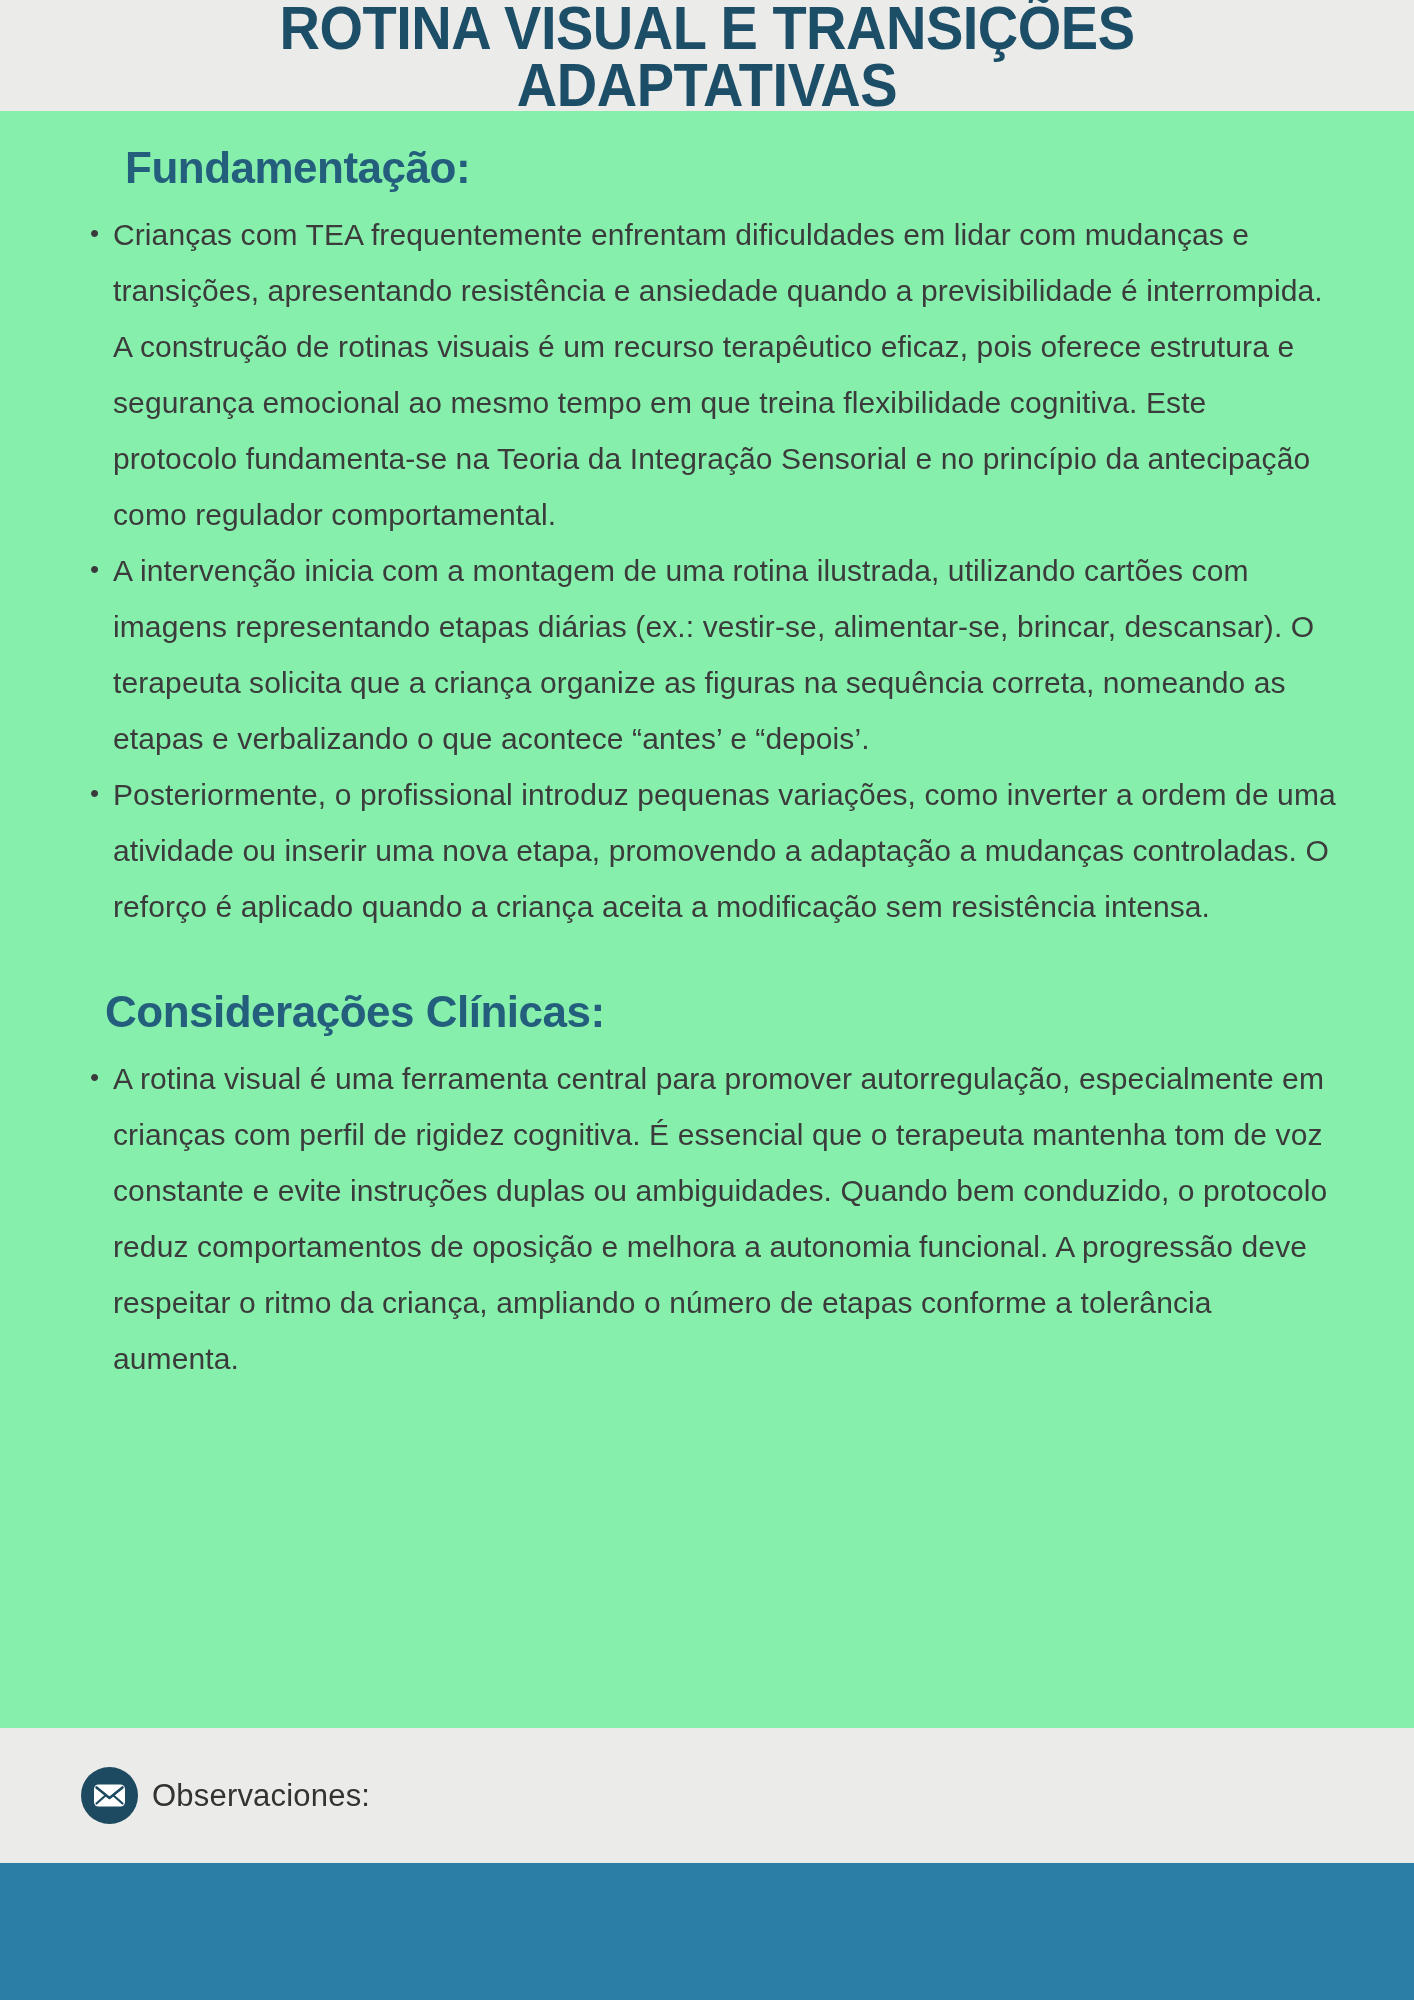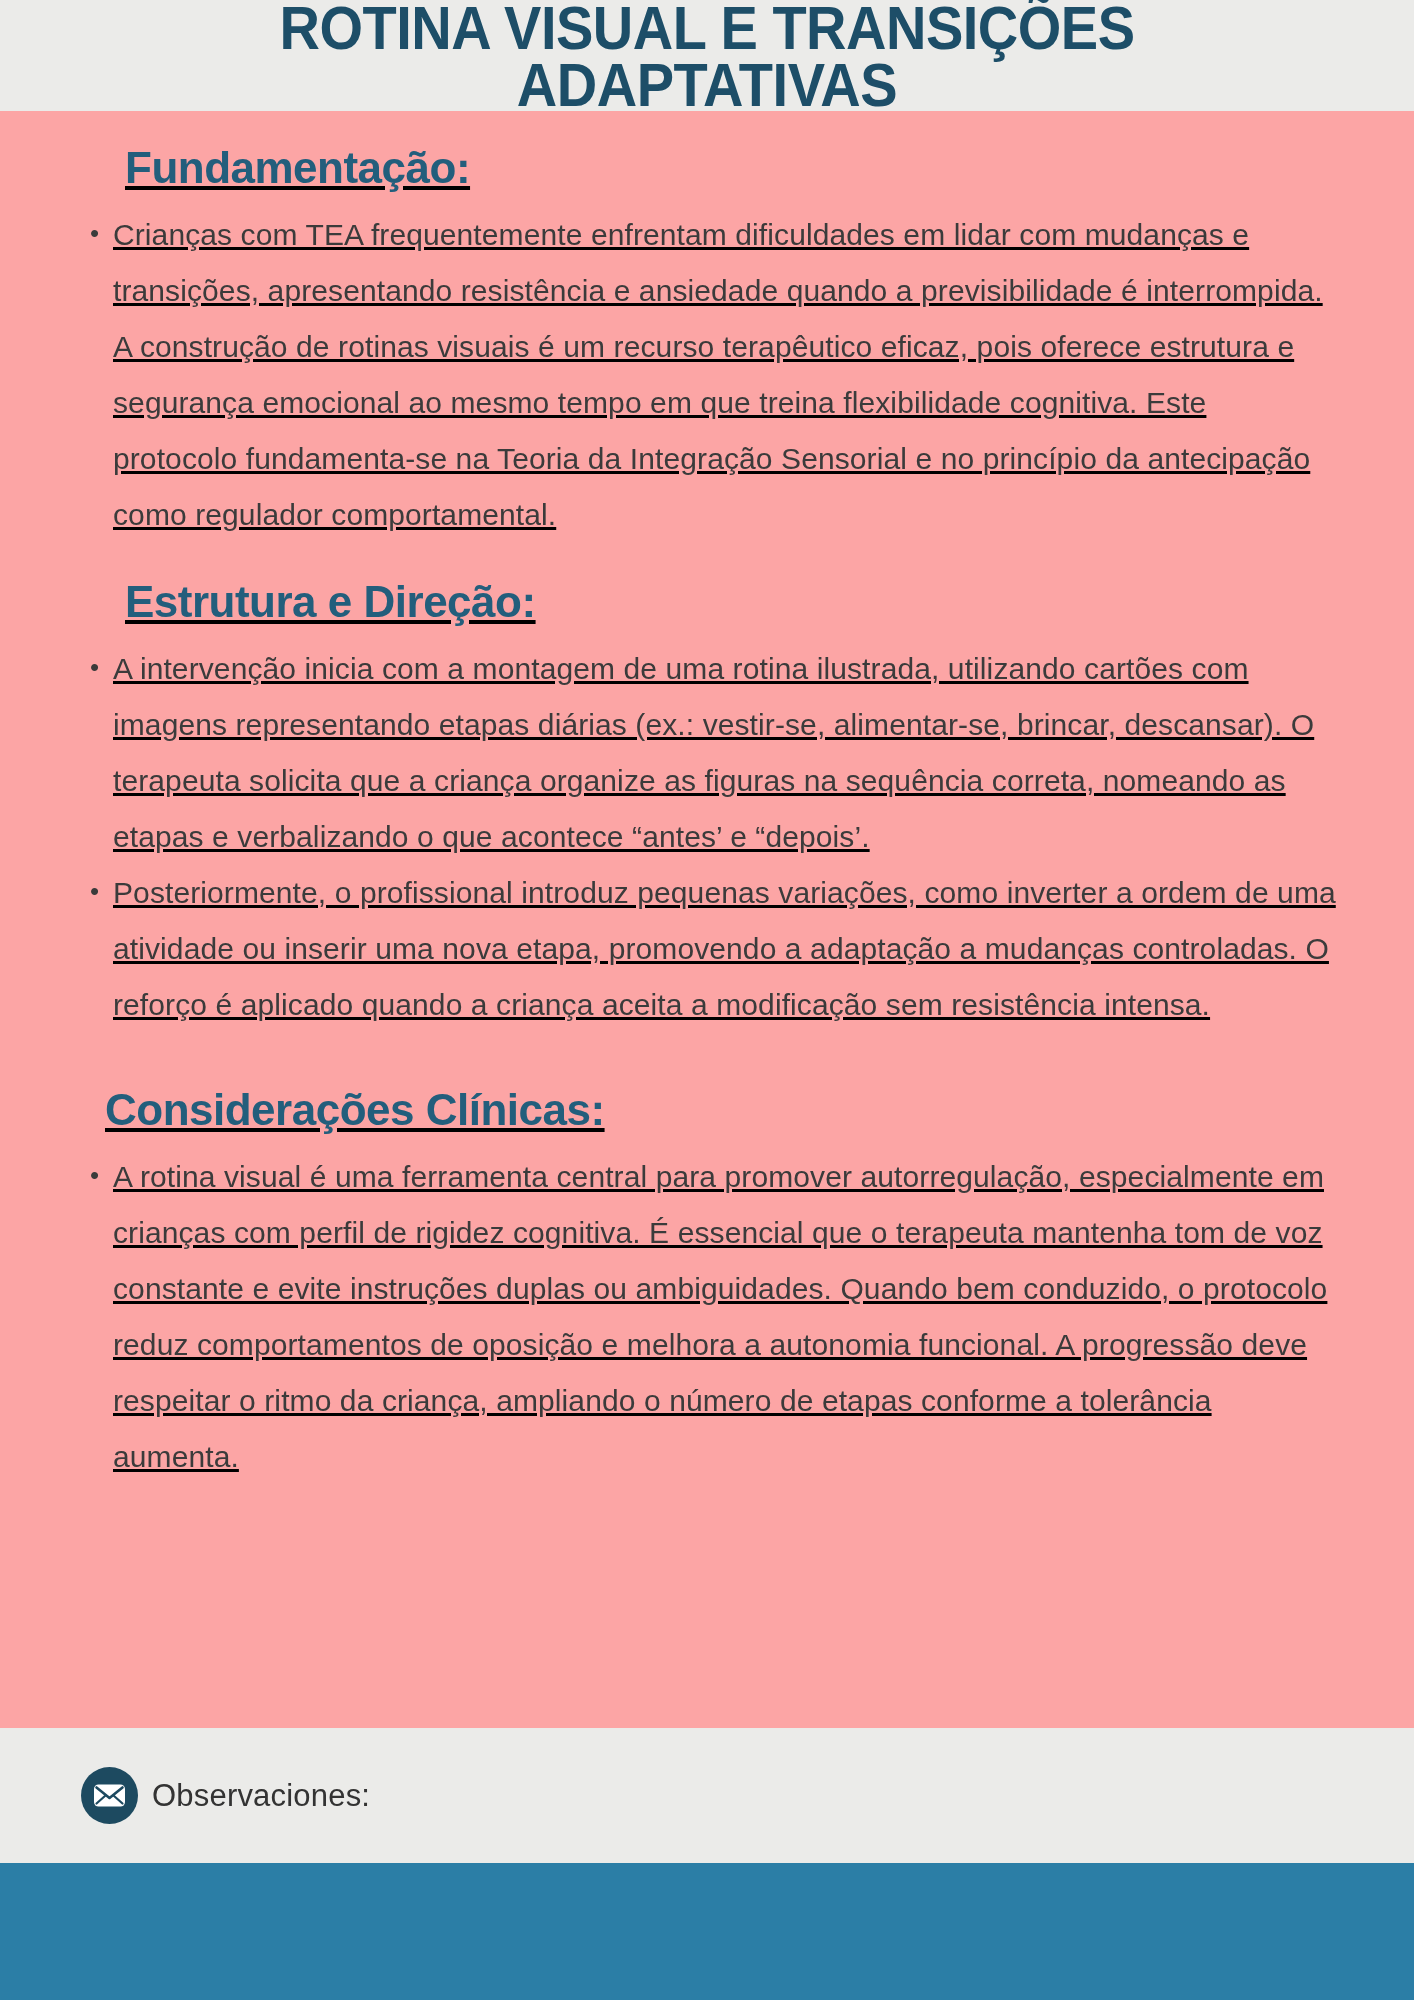--- a/index.html
+++ b/index.html
@@ -17,21 +17,21 @@
 
   
   .band-top{height:194px;flex:0 0 auto;background:var(--teal-band);display:flex;align-items:center;justify-content:center;}
   .page-title{font-family:"Liberation Serif","DejaVu Serif",serif;font-weight:700;font-size:66px;color:#ffffff;letter-spacing:1px;white-space:nowrap;transform:scale(0.97,1.05);}
 
   
   .band-subtitle{height:111px;flex:0 0 auto;background:var(--band-gray);display:flex;flex-direction:column;align-items:center;justify-content:center;}
   .subtitle{font-weight:800;font-size:56px;line-height:57px;color:var(--subtitle-text);text-align:center;letter-spacing:-0.5px;transform:scaleY(1.08);white-space:nowrap;}
 
   
-  .content{flex:1 1 auto;background:#fca5a5;padding:26px 60px 0 88px;text-decoration:underline;}
+  .content{flex:1 1 auto;background:#86efac;padding:26px 60px 0 88px;}
   .section-heading{color:var(--heading-text);font-size:44px;font-weight:700;letter-spacing:-0.5px;margin:0 0 14px 37px;}
   .section-heading.first{margin-top:6px;}
   .section-heading.mid{margin-top:34px;}
   .section-heading.last{margin-top:52px;margin-left:17px;}
   ul.bullets{list-style:none;max-width:1250px;}
   ul.bullets li{position:relative;padding-left:25px;font-size:30px;line-height:56px;color:var(--body-text);letter-spacing:0.1px;}
   ul.bullets li::before{content:"•";position:absolute;left:2px;top:-2px;font-size:26px;color:var(--body-text);}
 
   
   .band-footer{height:135px;flex:0 0 auto;background:var(--band-gray);display:flex;align-items:center;padding-left:81px;}
@@ -52,21 +52,20 @@
     <h2 class="subtitle">ADAPTATIVAS</h2>
   </section>
 
   <main class="content">
 
     <h3 class="section-heading first">Fundamentação:</h3>
     <ul class="bullets">
       <li>Crianças com TEA frequentemente enfrentam dificuldades em lidar com mudanças e transições, apresentando resistência e ansiedade quando a previsibilidade é interrompida. A construção de rotinas visuais é um recurso terapêutico eficaz, pois oferece estrutura e segurança emocional ao mesmo tempo em que treina flexibilidade cognitiva. Este protocolo fundamenta-se na Teoria da Integração Sensorial e no princípio da antecipação como regulador comportamental.</li>
     </ul>
 
-    <h3 class="section-heading mid">Estrutura e Direção:</h3>
     <ul class="bullets">
       <li>A intervenção inicia com a montagem de uma rotina ilustrada, utilizando cartões com imagens representando etapas diárias (ex.: vestir-se, alimentar-se, brincar, descansar). O terapeuta solicita que a criança organize as figuras na sequência correta, nomeando as etapas e verbalizando o que acontece “antes’ e “depois’.</li>
       <li> Posteriormente, o profissional introduz pequenas variações, como inverter a ordem de uma atividade ou inserir uma nova etapa, promovendo a adaptação a mudanças controladas. O reforço é aplicado quando a criança aceita a modificação sem resistência intensa.</li>
     </ul>
 
     <h3 class="section-heading last">Considerações Clínicas:</h3>
     <ul class="bullets">
       <li>A rotina visual é uma ferramenta central para promover autorregulação, especialmente em crianças com perfil de rigidez cognitiva. É essencial que o terapeuta mantenha tom de voz constante e evite instruções duplas ou ambiguidades. Quando bem conduzido, o protocolo reduz comportamentos de oposição e melhora a autonomia funcional. A progressão deve respeitar o ritmo da criança, ampliando o número de etapas conforme a tolerância aumenta.</li>
     </ul>
 

